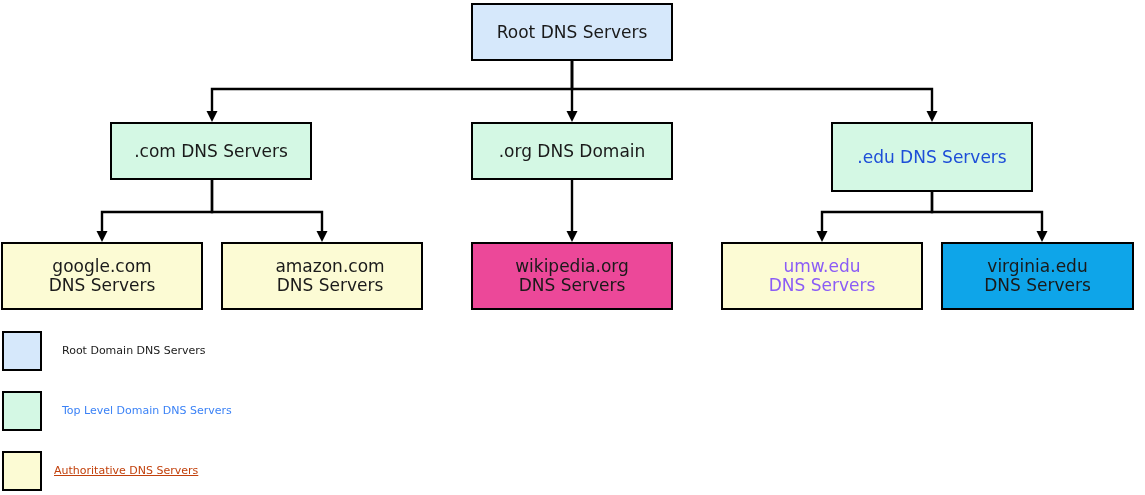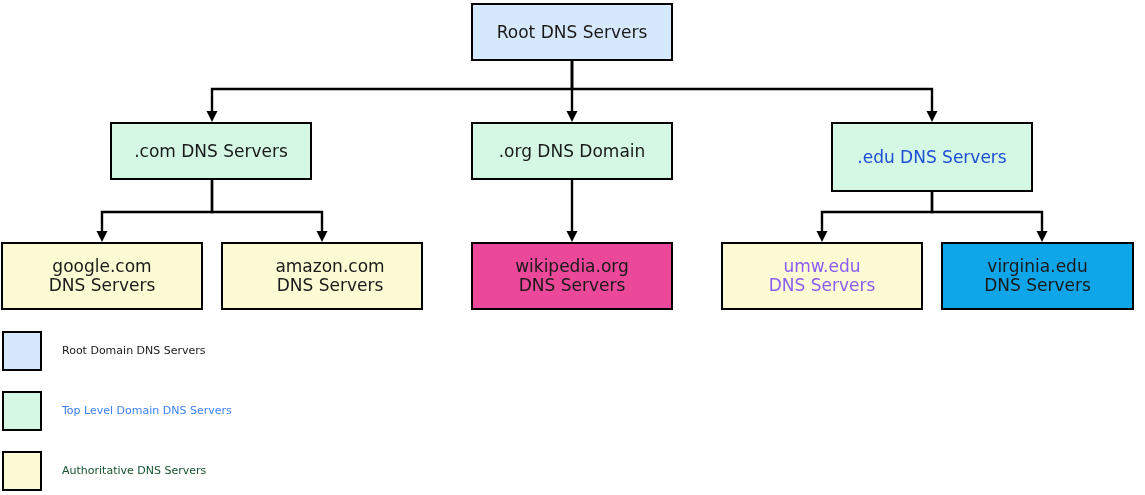--- a/index.html
+++ b/index.html
@@ -109,15 +109,15 @@
       <div class="node" style="left: 471px; top: 242px; width: 202px; height: 68px; background: #ec4899; border-color: rgb(0, 0, 0); color: rgb(26, 26, 26); text-align: center;"><span class="node-label">wikipedia.org</span><span class="node-label">DNS Servers</span></div>
       <div class="node" style="left: 721px; top: 242px; width: 202px; height: 68px; background: rgb(252, 251, 212); border-color: rgb(0, 0, 0); color: #8b5cf6;"><span class="node-label">umw.edu</span><span class="node-label">DNS Servers</span></div>
       <div class="node" style="left: 941px; top: 242px; width: 193px; height: 68px; background: #0ea5e9; border-color: rgb(0, 0, 0); color: rgb(26, 26, 26);"><span class="node-label">virginia.edu</span><span class="node-label">DNS Servers</span></div>
     </div>
   <div id="legend-layer">
       <div class="legend-swatch" style="left: 2px; top: 331px; width: 40px; height: 40px; background: rgb(214, 232, 251); border-color: rgb(0, 0, 0);"></div>
       <div class="legend-label" style="left: 62px; top: 331px; height: 40px; line-height: 40px; color: rgb(26, 26, 26);">Root Domain DNS Servers</div>
       <div class="legend-swatch" style="left: 2px; top: 391px; width: 40px; height: 40px; background: rgb(212, 248, 228); border-color: rgb(0, 0, 0);"></div>
       <div class="legend-label" style="left: 62px; top: 391px; height: 40px; line-height: 40px; color: #3b82f6;">Top Level Domain DNS Servers</div>
       <div class="legend-swatch" style="left: 2px; top: 451px; width: 40px; height: 40px; background: rgb(252, 251, 212); border-color: rgb(0, 0, 0);"></div>
-      <div class="legend-label" style="left: 62px; top: 451px; height: 40px; line-height: 40px; color: #14532d;">Authoritative DNS Servers</div>
+      <div class="legend-label" style="left: 54px; top: 451px; height: 40px; line-height: 40px; color: #c2410c; text-decoration: underline;">Authoritative DNS Servers</div>
     </div>
 </div>
 
 </body></html>

